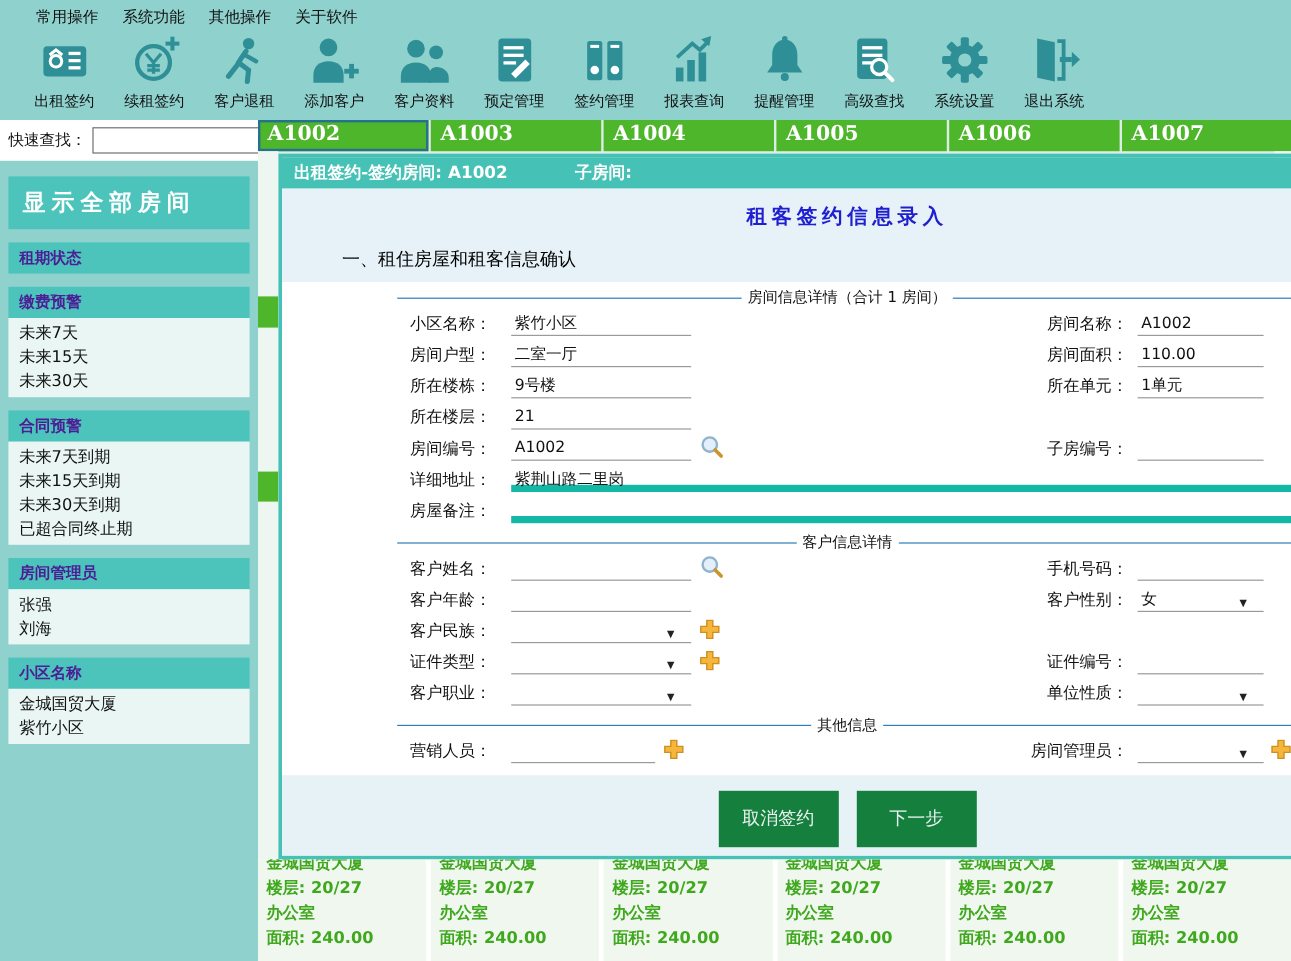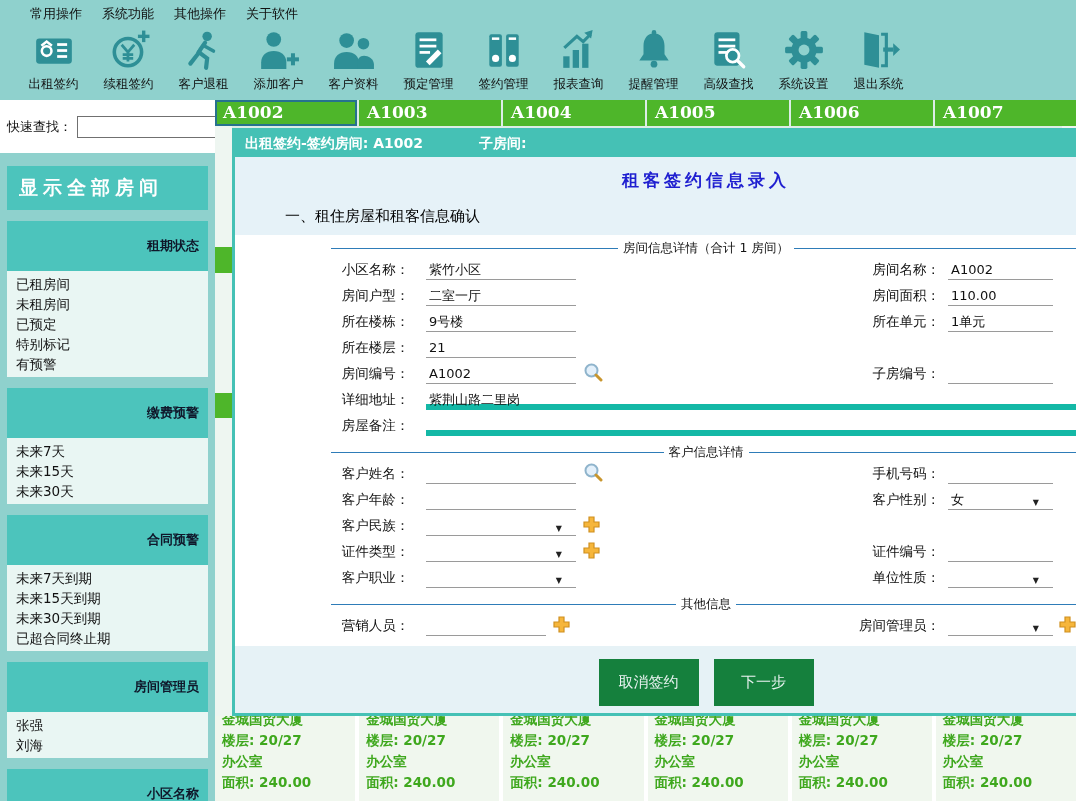--- a/index.html
+++ b/index.html
@@ -14,26 +14,26 @@
   
   .menubar{position:absolute;top:0;left:0;right:0;height:28px;display:flex;align-items:center;padding-left:30px;gap:20px;font-size:13px;}
   .menu-item{cursor:default;}
   
   .toolbar{position:absolute;top:28px;left:0;right:0;height:72px;display:flex;padding-left:16px;}
   .tool{width:75px;display:flex;flex-direction:column;align-items:center;justify-content:flex-start;padding-top:1px;}
   .tool svg{width:42px;height:42px;}
   .tool .t-label{font-size:12.5px;margin-top:1px;white-space:nowrap;}
   
   .sidebar{position:absolute;left:0;top:100px;width:215px;bottom:0;background:#8FD1CD;}
-  .quickbox{height:53px;background:#ffffff;display:flex;align-items:center;padding:0 7px;gap:5px;}
+  .quickbox{height:34px;background:#ffffff;display:flex;align-items:center;padding:0 7px;gap:5px;}
   .quickbox label{font-size:13px;white-space:nowrap;}
   .quickbox input{flex:1;height:22px;border:1px solid #707070;background:#fff;font-size:13px;padding:0 3px;}
   .showall{margin:13px 7px 11px 7px;background:#4CC4BC;color:#fff;font-size:19px;font-weight:bold;letter-spacing:5px;padding:9px 12px;cursor:pointer;}
   .section{margin:0 7px 11px 7px;}
-  .section-h{background:#4CC4BC;color:#0f172a;font-weight:bold;font-size:13px;padding:16px 9px;text-align:right;}
+  .section-h{background:#4CC4BC;color:#4c1d95;font-weight:bold;font-size:13px;padding:4px 9px;}
   .section-items{background:#E9F6F3;padding:3px 0;}
   .s-item{font-size:13.5px;padding:3px 9px;line-height:14px;cursor:pointer;}
   
   .main{position:absolute;left:215px;top:100px;right:0;bottom:0;background:#DCEDE6;overflow:hidden;}
   .tabs{display:flex;height:26px;gap:2px;}
   .tab{flex:0 0 142px;background:#4EB62A;color:#fff;font-family:"DejaVu Serif", serif;font-weight:bold;font-size:17px;line-height:25px;padding-left:8px;cursor:pointer;}
   .tab.active{outline:2px solid #26728E;outline-offset:-2px;}
   .strip-left{position:absolute;left:0;top:26px;width:17px;bottom:0;background:#EEF6F1;}
   .strip-right{position:absolute;right:0;top:26px;width:14px;bottom:0;background:#EEF6F1;}
   .frag-green{position:absolute;background:#4EB62A;}
@@ -205,27 +205,20 @@
 
 <div class="sidebar">
   <div class="quickbox">
     <label>快速查找：</label>
     <input type="text" value="" style="">
   </div>
   <div class="showall">显示全部房间</div>
 
   <div class="section">
     <div class="section-h">租期状态</div>
-    <div class="section-items">
-      <div class="s-item">已租房间</div>
-      <div class="s-item">未租房间</div>
-      <div class="s-item">已预定</div>
-      <div class="s-item">特别标记</div>
-      <div class="s-item">有预警</div>
-    </div>
   </div>
 
   <div class="section">
     <div class="section-h">缴费预警</div>
     <div class="section-items">
       <div class="s-item">未来7天</div>
       <div class="s-item">未来15天</div>
       <div class="s-item">未来30天</div>
     </div>
   </div>

